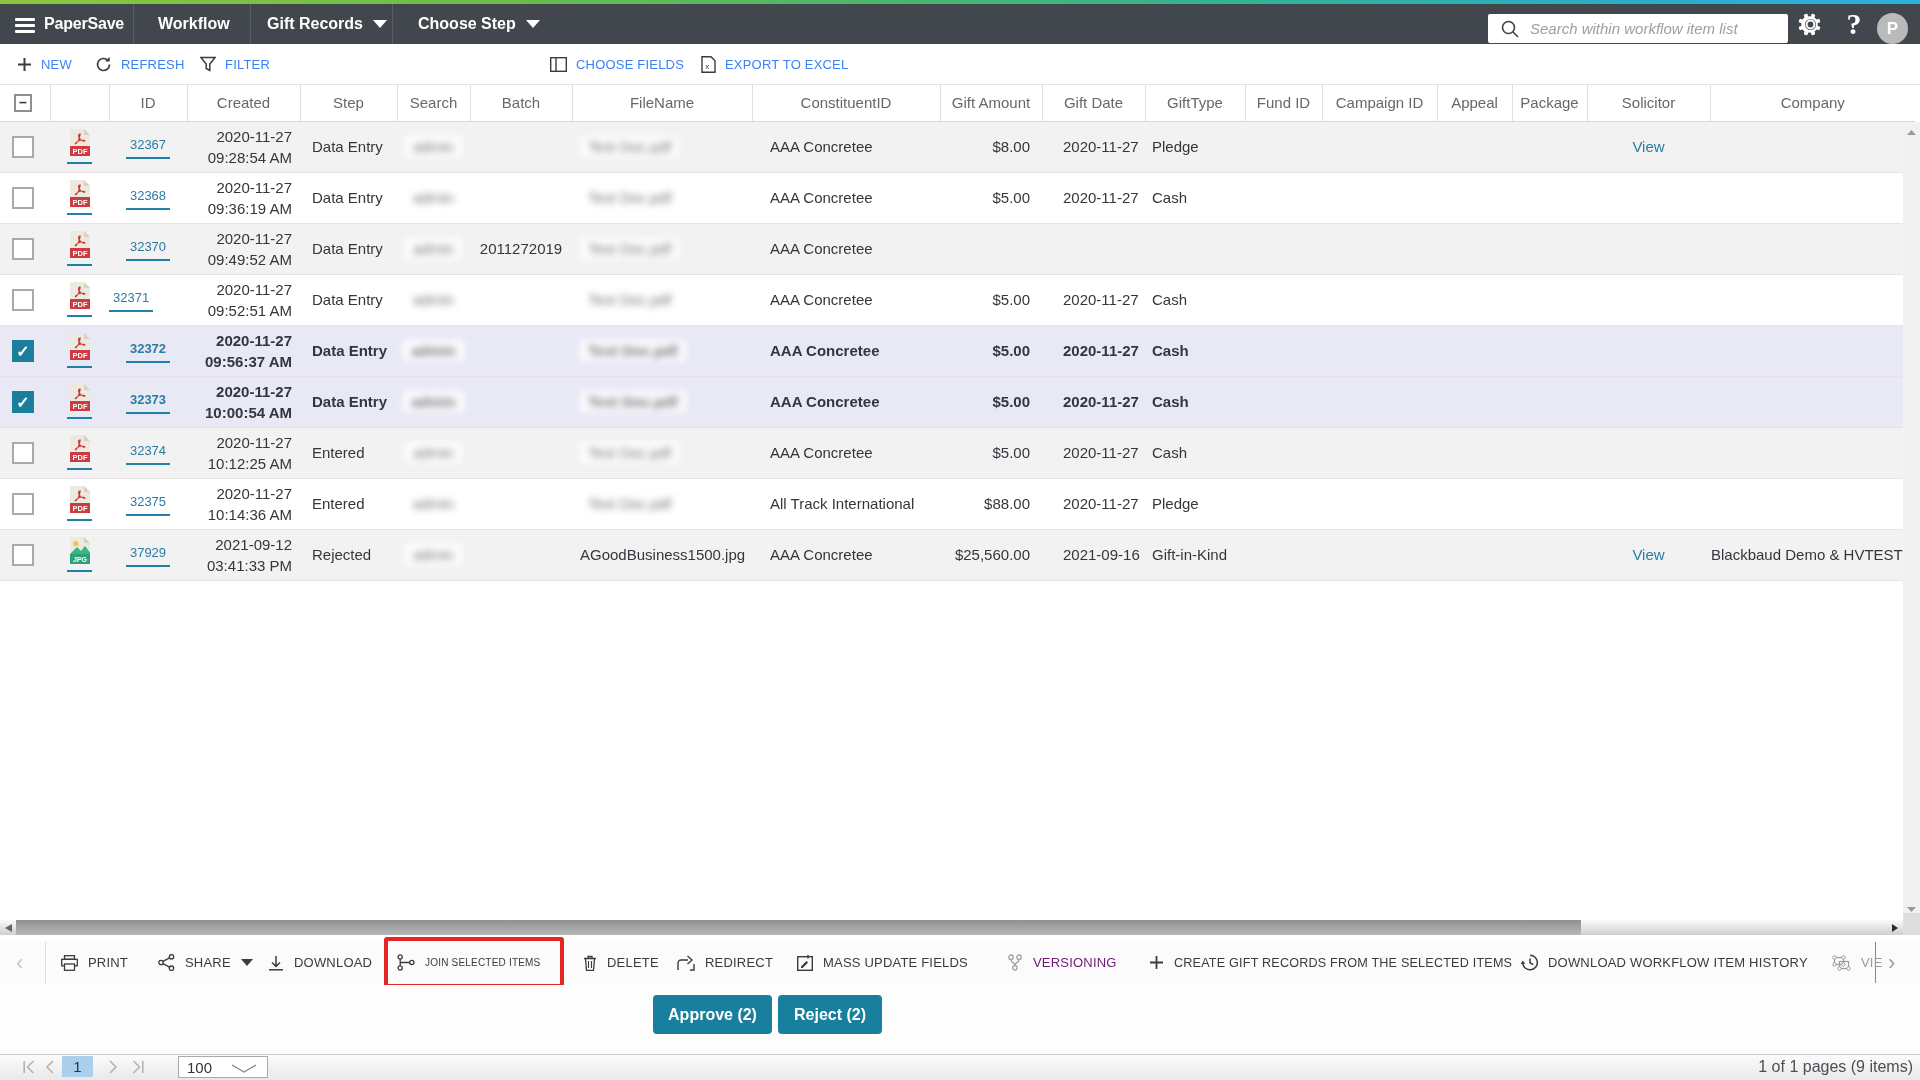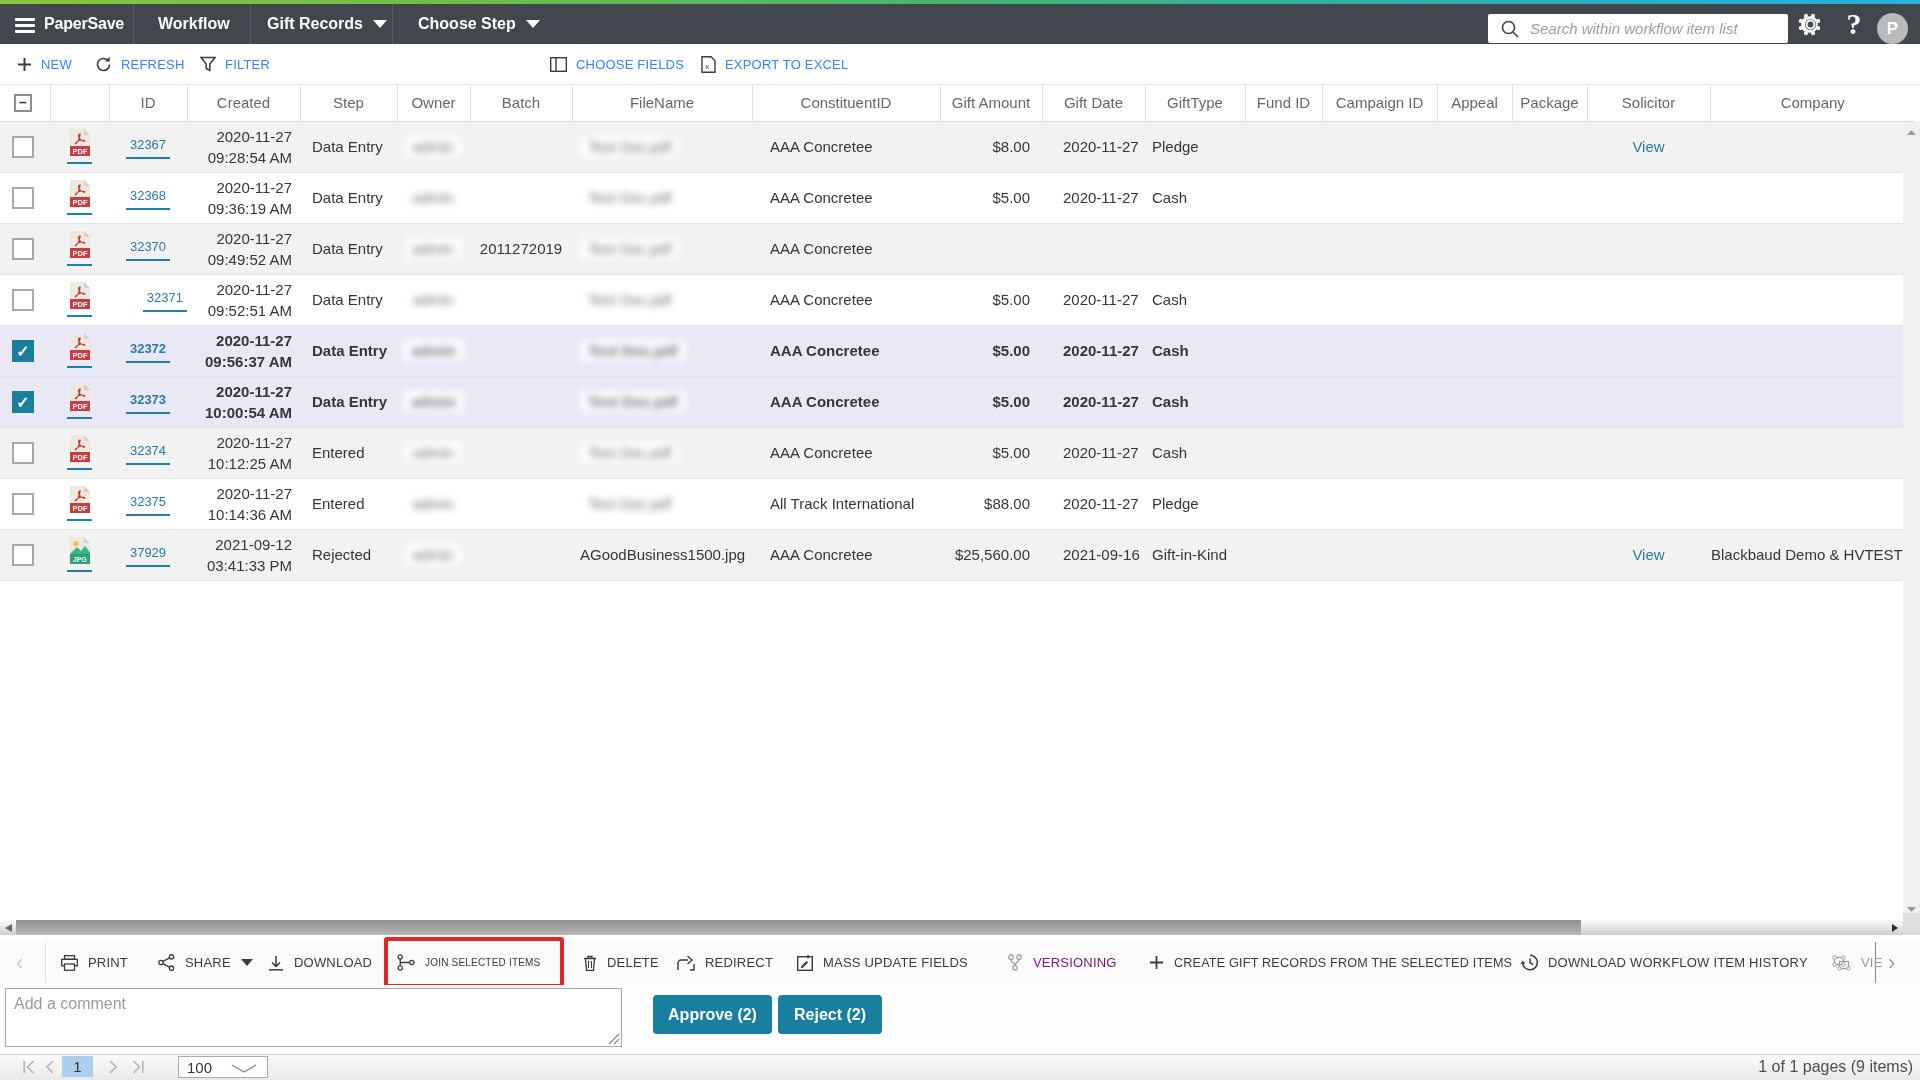--- a/index.html
+++ b/index.html
@@ -145,21 +145,21 @@
       </colgroup>
 <tbody>
         <tr>
 <th>
             <div class="hcb">–</div>
           </th>
           <th></th>
           <th>ID</th>
           <th>Created</th>
           <th>Step</th>
-          <th>Owner</th>
+          <th>Search</th>
           <th>Batch</th>
           <th>FileName</th>
           <th>ConstituentID</th>
           <th>Gift Amount</th>
           <th>Gift Date</th>
           <th>GiftType</th>
           <th>Fund ID</th>
           <th>Campaign ID</th>
           <th>Appeal</th>
           <th>Package</th>
@@ -266,21 +266,21 @@
 <td style="text-align:center;">
             <svg class="ficon" width="20" height="27" viewBox="0 0 20 27">
               <path d="M0 0h14l6 6v21H0z" fill="#eceadf"></path>
               <path d="M14 0l6 6h-6z" fill="#d4d2c6"></path>
               <rect x="0" y="17" width="20" height="10" fill="#cc3b3f"></rect>
               <text x="10" y="25" font-size="7.5" font-weight="bold" fill="#fff" text-anchor="middle" font-family="Liberation Sans">PDF</text>
               <path d="M9.3 4.2c.6 0 1 .5.9 1.2-.1 1-.4 2-.8 3 .5 1 1.2 1.9 2 2.6.9-.2 1.9-.2 2.7 0 .7.2 1 .7.8 1.2-.2.5-.9.7-1.6.5-.9-.2-1.7-.6-2.4-1.2-1.1.2-2.2.6-3.2 1.1-.5.9-1.1 1.7-1.8 2.3-.5.4-1.2.5-1.5.1-.4-.5-.1-1.1.5-1.6.6-.5 1.3-.9 2-1.2.5-1 .9-2.1 1.2-3.2-.4-.8-.6-1.7-.6-2.5 0-.8.4-1.4 1-1.4z" fill="#c8393d" transform="translate(0.5,0)"></path>
             </svg>
             <span class="fu"></span>
           </td>
-<td style="text-align:right;"><span class="link idl">32371</span></td>
+<td style="text-align:left;"><span class="link idl">32371</span></td>
 <td class="created">2020-11-27<br>09:52:51 AM</td>
 <td class="cell-l">Data Entry</td>
 <td style="text-align:center;"><span class="blur">admin</span></td>
 <td style="text-align:center;"></td>
 <td class="fncell"><span class="blur">Test Doc.pdf</span></td>
 <td class="concell">AAA Concretee</td>
 <td class="amount">$5.00</td>
 <td class="gdate">2020-11-27</td>
 <td class="gtype">Cash</td>
 <td></td>
@@ -536,26 +536,20 @@
           <circle cx="2.5" cy="9.5" r="1.7" fill="#fff" stroke="#9a9a9a" stroke-width="1"></circle>
           <circle cx="11.5" cy="9.5" r="1.7" fill="#fff" stroke="#9a9a9a" stroke-width="1"></circle>
           <circle cx="16.5" cy="13.5" r="1.7" fill="#fff" stroke="#9a9a9a" stroke-width="1"></circle>
           <circle cx="7.5" cy="13.5" r="1.7" fill="#fff" stroke="#9a9a9a" stroke-width="1"></circle>
         </svg>VIE</div>
   <div class="abi" style="left:1888px;color:#9e9e9e;font-size:22px;">›</div>
 </div>
 <div id="redbox" class="abs"></div>
 
 <div id="commentrow" class="abs"></div>
-<div id="cbox" class="abs">
-      <span class="ph">Add a comment</span>
-<svg class="abs" style="right:1px;bottom:1px;" width="12" height="12" viewBox="0 0 12 12">
-        <path d="M11 1L1 11M11 6L6 11" stroke="#888" stroke-width="1.2"></path>
-      </svg>
-</div>
 <div class="btn" style="left:653px;width:119px;">Approve (2)</div>
 <div class="btn" style="left:778px;width:104px;">Reject (2)</div>
 
 <div id="footer" class="abs"></div>
 <svg class="pgarrow abs" style="left:22px;top:1060px;" width="14" height="14" viewBox="0 0 14 14">
       <path d="M2.2 1v12M11.5 1L5.5 7l6 6" fill="none" stroke="#b3b3b3" stroke-width="1.6"></path>
     </svg>
 <svg class="pgarrow abs" style="left:45px;top:1060px;" width="10" height="14" viewBox="0 0 10 14">
       <path d="M8 1L2 7l6 6" fill="none" stroke="#b3b3b3" stroke-width="1.6"></path>
     </svg>

